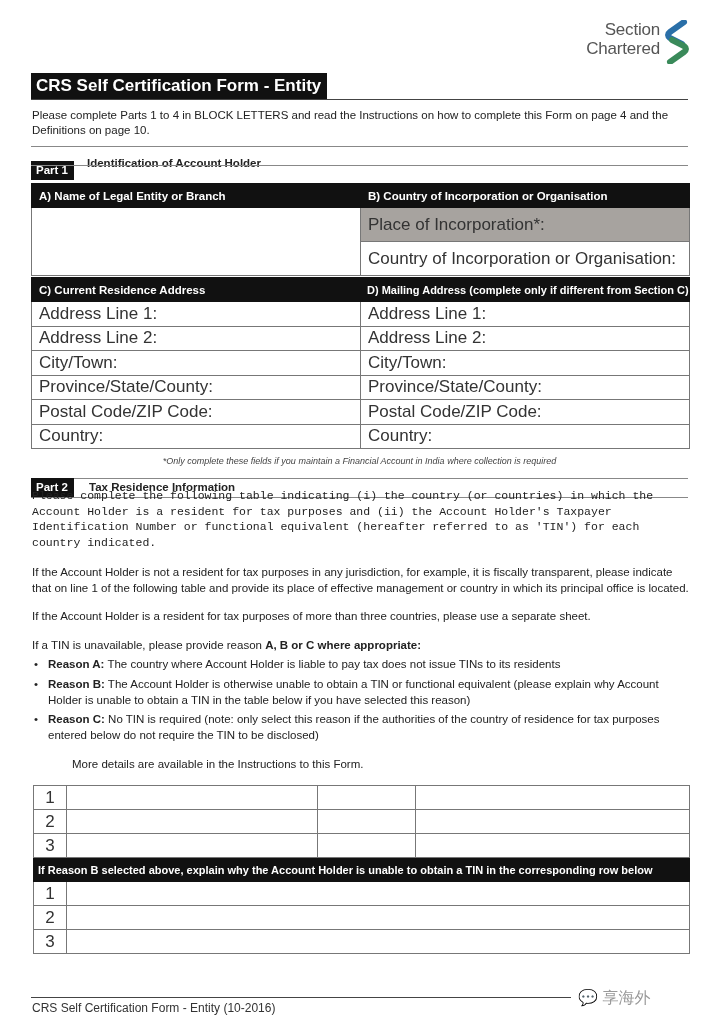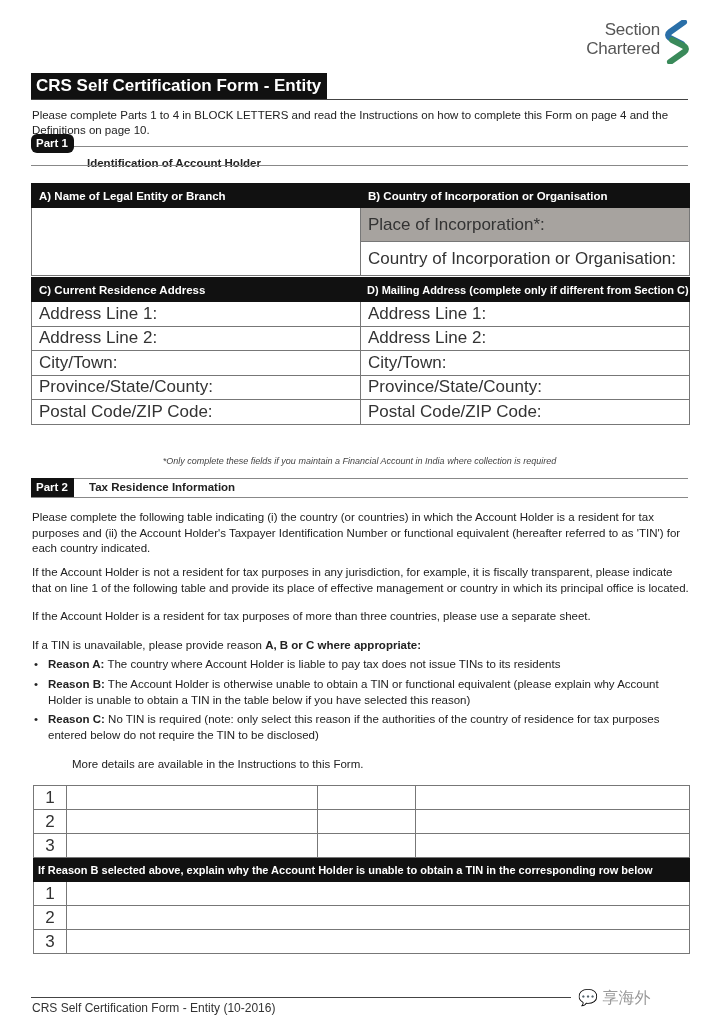--- a/index.html
+++ b/index.html
@@ -56,21 +56,21 @@
     <path d="M22 2 L8 12 Q4 15 8 18 L20 24" stroke="#2a6fa8" stroke-width="6" fill="none" stroke-linecap="round"></path>
     <path d="M10 20 L22 26 Q26 29 22 32 L8 42" stroke="#3a8a5a" stroke-width="6" fill="none" stroke-linecap="round"></path>
   </svg>
 </div>
 
 <div class="abs title-bar">CRS Self Certification Form - Entity</div>
 <div class="abs title-rule"></div>
 <div class="abs intro">Please complete Parts 1 to 4 in BLOCK LETTERS and read the Instructions on how to complete this Form on page 4 and the Definitions on page 10.</div>
 
 <div class="abs part-rule-top" style="top:146px;"></div>
-<div class="abs part-tag" style="top:134px;border-radius:6px;">Part 1</div>
+<div class="abs part-tag" style="top:161px;">Part 1</div>
 <div class="abs part-title" style="left:87px; top:146px;margin-top:8px;">Identification of Account Holder</div>
 <div class="abs part-rule-bot" style="top:165px;"></div>
 
 <table style="left:31px; top:183px; width:658px;">
   <colgroup>
       <col style="width:329px">
       <col style="width:329px">
     </colgroup>
   <tbody>
       <tr style="height:24px;">
@@ -110,31 +110,35 @@
     <td>City/Town:</td>
   </tr>
   <tr style="height:24.5px;">
     <td>Province/State/County:</td>
     <td>Province/State/County:</td>
   </tr>
   <tr style="height:24.5px;">
     <td>Postal Code/ZIP Code:</td>
     <td>Postal Code/ZIP Code:</td>
   </tr>
+  <tr style="height:24.5px;">
+    <td>Country:</td>
+    <td>Country:</td>
+  </tr>
 </tbody>
   </table>
 
 <div class="abs footnote">*Only complete these fields if you maintain a Financial Account in India where collection is required</div>
 
 <div class="abs part-rule-top" style="top:478px;"></div>
 <div class="abs part-tag" style="top:478px;">Part 2</div>
 <div class="abs part-title" style="left:89px; top:478px;">Tax Residence Information</div>
 <div class="abs part-rule-bot" style="top:497px;"></div>
 
-<div class="abs para" style="top:510px;">Please complete the following table indicating (i) the country (or countries) in which the Account Holder is a resident for tax purposes and (ii) the Account Holder's Taxpayer Identification Number or functional equivalent (hereafter referred to as 'TIN') for each country indicated.</div>
+<div class="abs para" style="top:488px;font-family:Liberation Mono, monospace;">Please complete the following table indicating (i) the country (or countries) in which the Account Holder is a resident for tax purposes and (ii) the Account Holder's Taxpayer Identification Number or functional equivalent (hereafter referred to as 'TIN') for each country indicated.</div>
 <div class="abs para" style="top:565px;">If the Account Holder is not a resident for tax purposes in any jurisdiction, for example, it is fiscally transparent, please indicate that on line 1 of the following table and provide its place of effective management or country in which its principal office is located.</div>
 <div class="abs para" style="top:609px;">If the Account Holder is a resident for tax purposes of more than three countries, please use a separate sheet.</div>
 
 <div class="abs para" style="top:638px;">
   <span>If a TIN is unavailable, please provide reason </span><b>A, B or C where appropriate:</b>
 </div>
 
 <div class="abs bullet" style="top:657px;">
   <span class="dot">•</span>
   <b>Reason A:</b><span> The country where Account Holder is liable to pay tax does not issue TINs to its residents</span>

